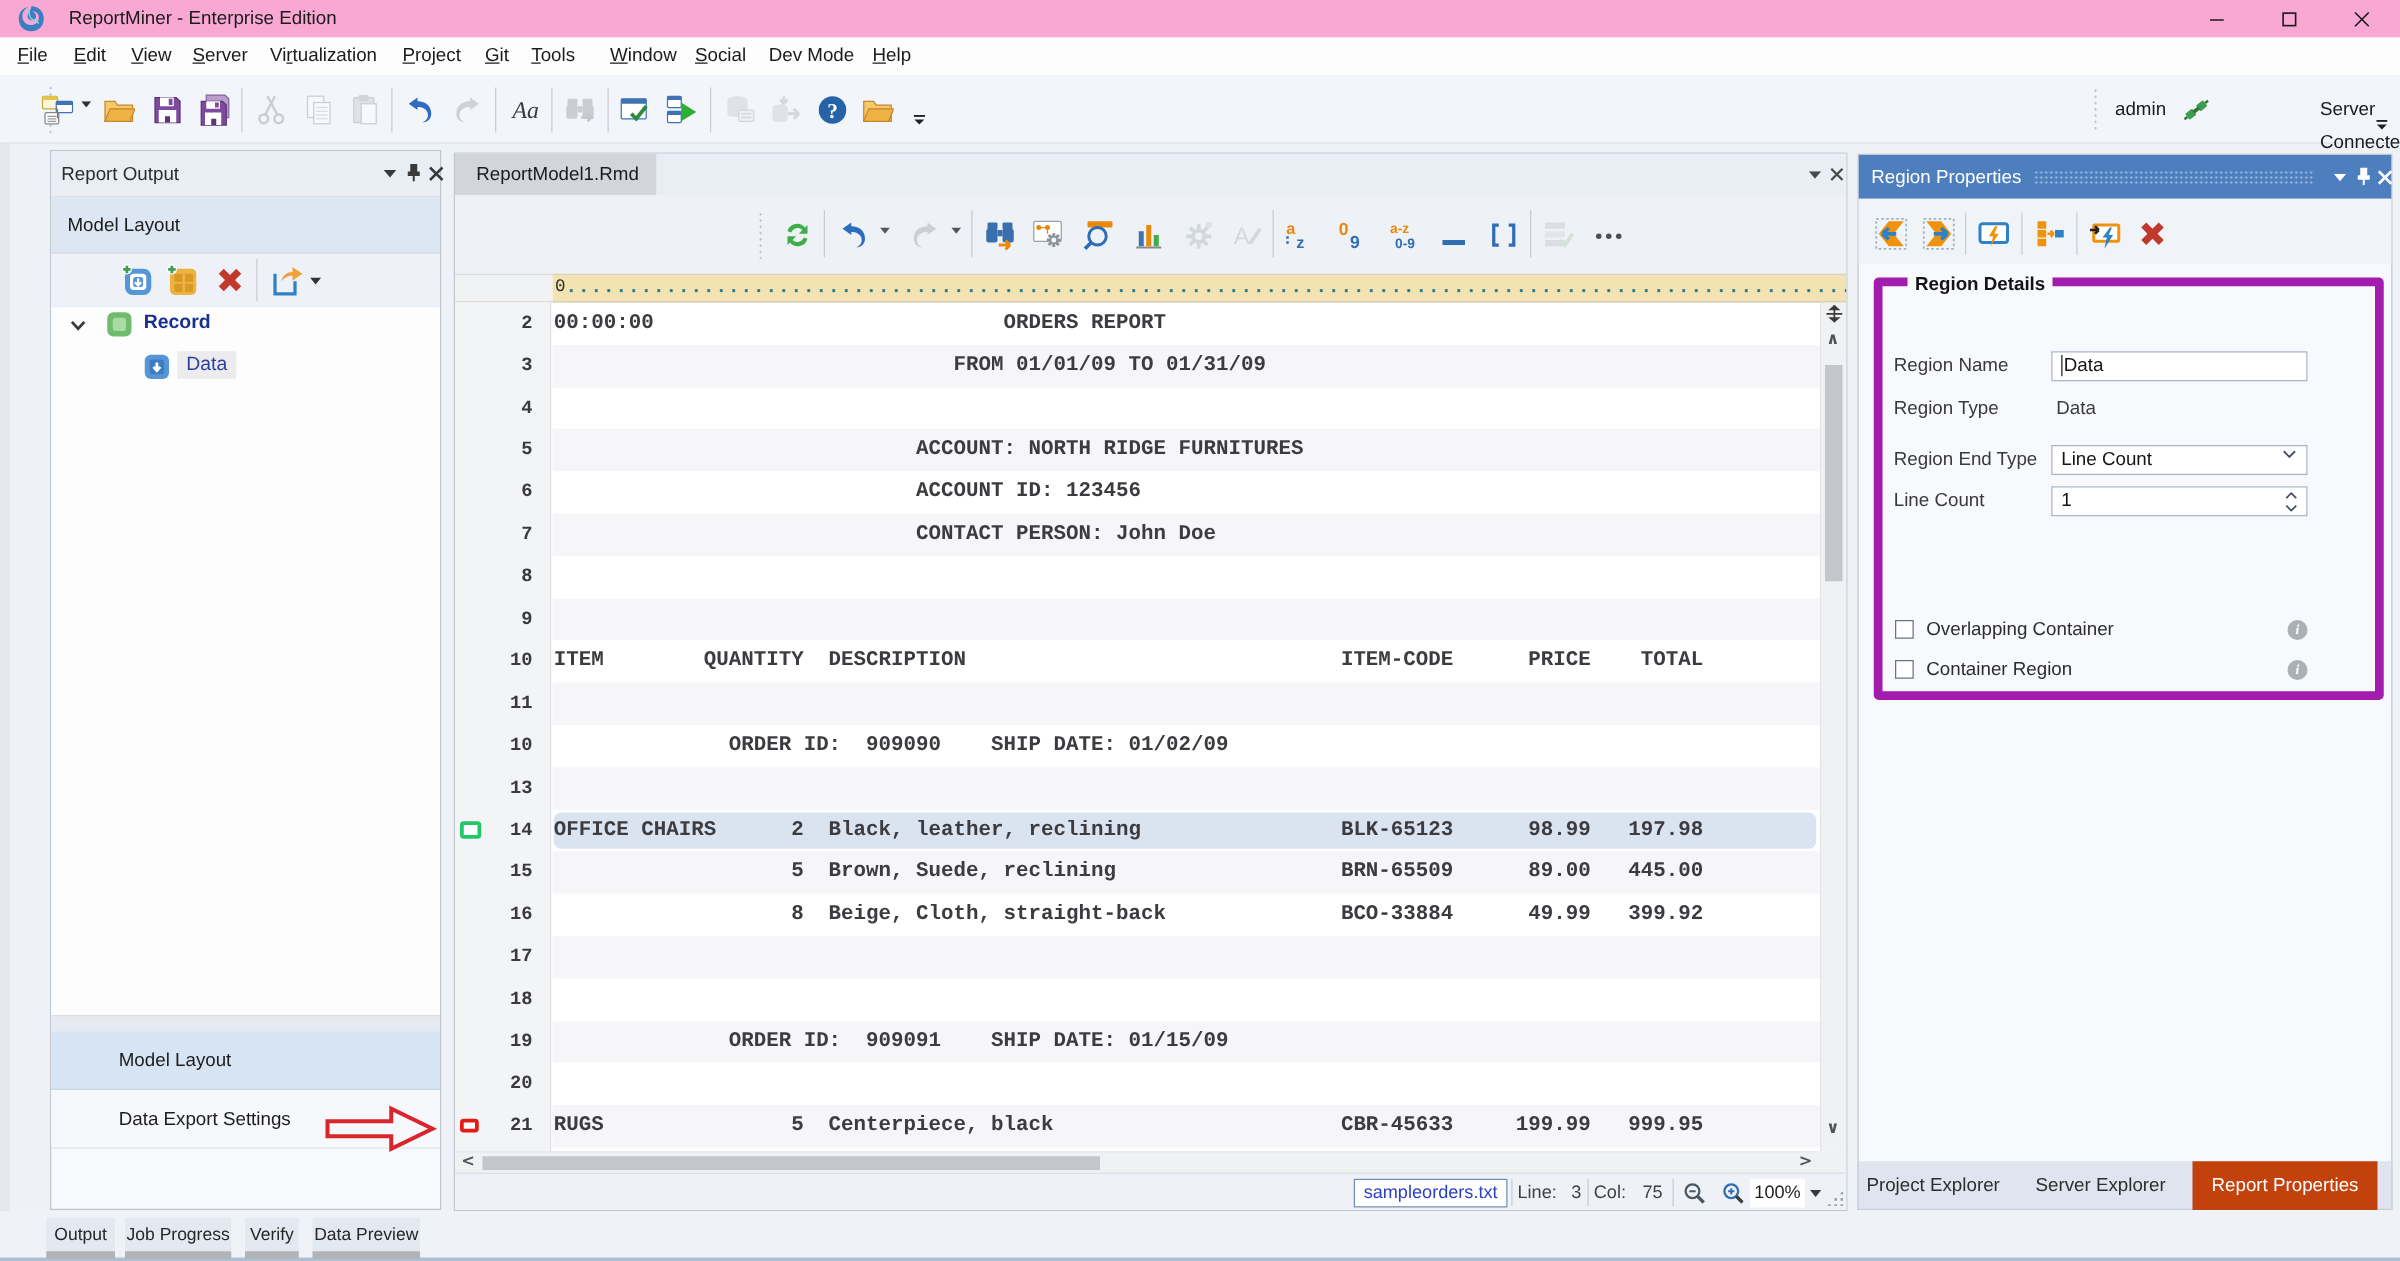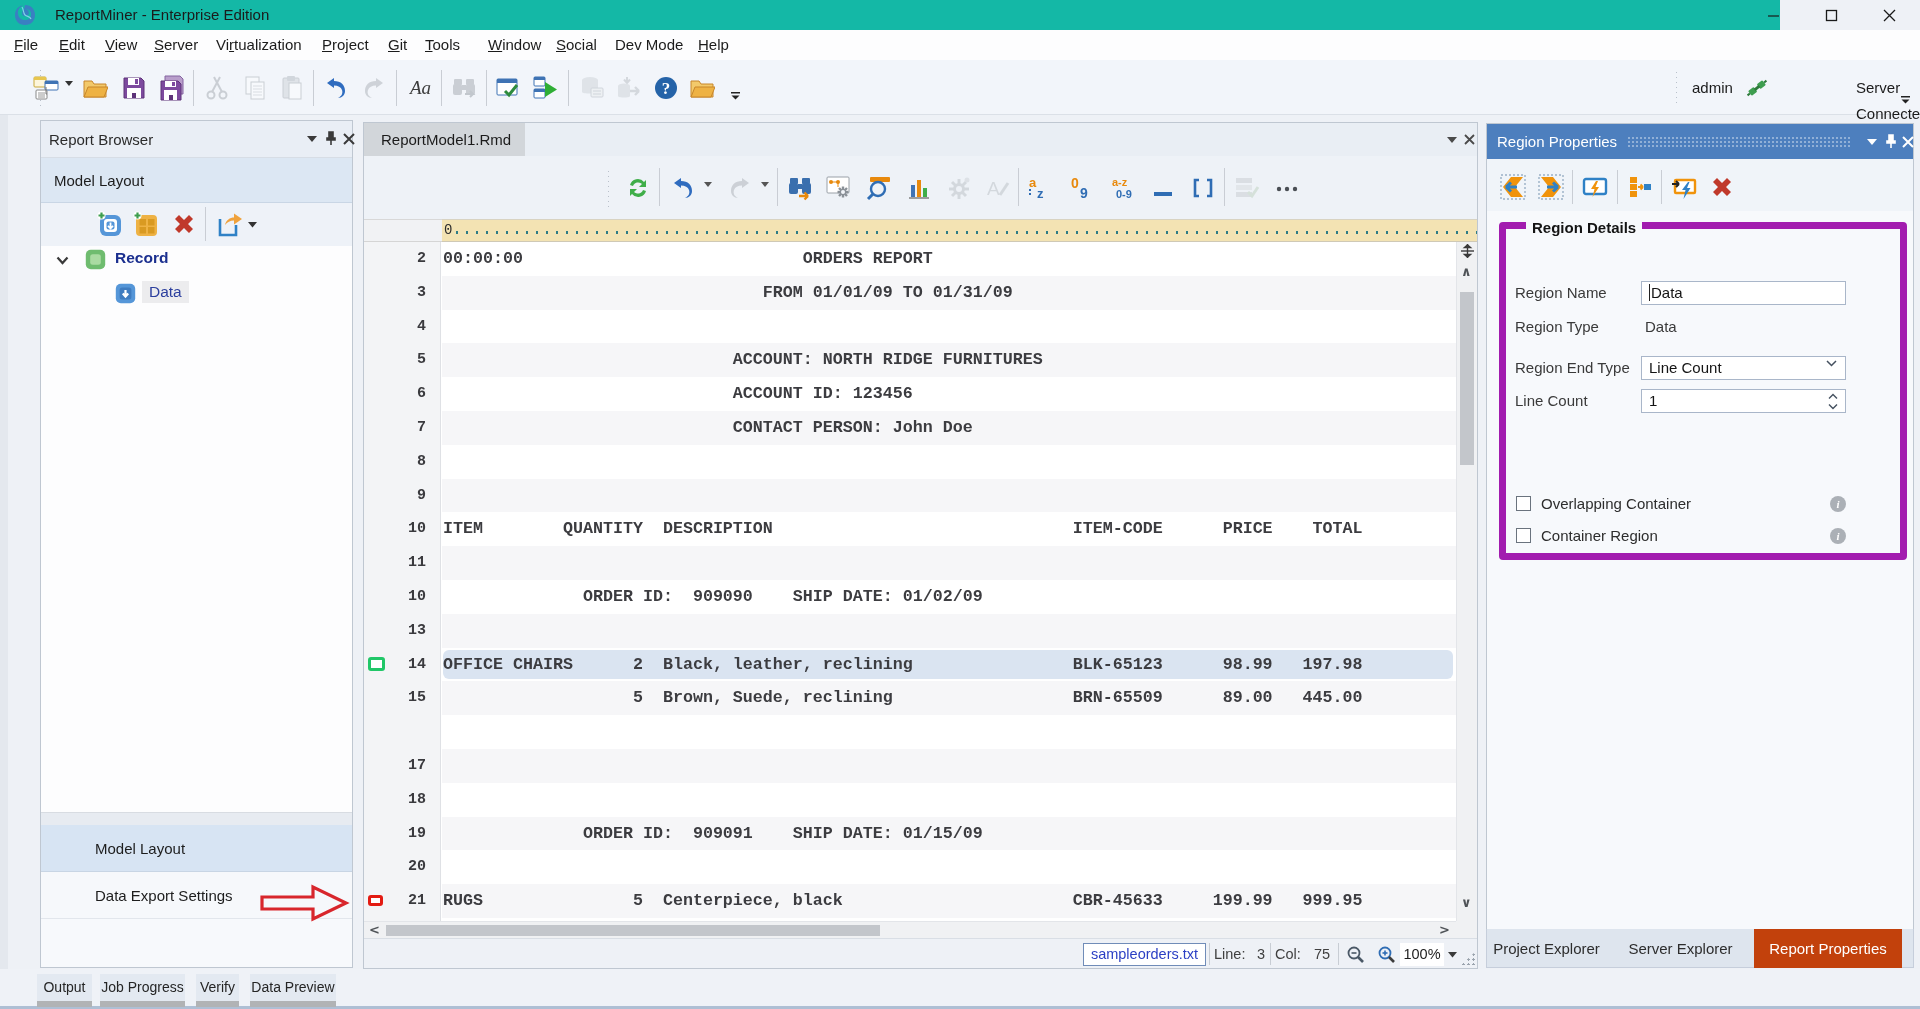--- a/index.html
+++ b/index.html
@@ -1,21 +1,21 @@
 <!DOCTYPE html>
 <html><head>
 <meta charset="utf-8">
 <style>
   * { margin:0; padding:0; box-sizing:border-box; }
   html,body { width:1920px; height:1009px; overflow:hidden; }
   body { font-family:"Liberation Sans", sans-serif; color:#333; background:#eef1f6; position:relative; }
   .abs { position:absolute; }
 
   
-  #titlebar { left:0; top:0; width:1780px; height:30px; background:#14b8a6; }
+  #titlebar { left:0; top:0; width:1920px; height:30px; background:#f9a8d4; }
   #app-title { left:55px; top:0; height:30px; line-height:30px; font-size:15px; color:#1b1b1b; }
   #app-logo { left:14px; top:4px; width:22px; height:22px; }
   .winbtn { top:0; width:58px; height:30px; display:flex; align-items:center; justify-content:center; }
 
   
   #menubar { left:0; top:30px; width:1920px; height:30px; background:#fdfdfe; }
   .menu-item { position:absolute; top:0; height:30px; line-height:30px; font-size:15px; color:#1b1b1b; }
   .menu-item u { text-decoration:underline; }
 
   
@@ -337,21 +337,21 @@
     <span class="tb-icon" style="left: 689px;">
       <svg width="26" height="26" viewBox="0 0 26 26" style="opacity:1">
         <path d="M2 6 L10 6 L12 9 L24 9 L24 22 L2 22 Z" fill="#f3c96a" stroke="#c8862a"></path>
         <path d="M2 22 L6 12 L26 12 L22 22 Z" fill="#eeb244" stroke="#c8862a"></path>
       </svg>
     </span>
   </div>
 
 <div class="panel" id="left-panel">
   <div class="abs" id="lp-header">
-    <span class="abs" id="lp-title">Report Browser</span>
+    <span class="abs" id="lp-title">Report Output</span>
     <span class="abs" style="left:266px; top:15px;">
         <svg width="10" height="7" viewBox="0 0 10 7">
           <path d="M0 0 L10 0 L5 6 Z" fill="#3a3a3a"></path>
         </svg>
       </span>
     <span class="abs" style="left:283px; top:9px;">
         <svg width="14" height="18" viewBox="0 0 14 18">
           <g stroke="#3a3a3a" stroke-width="1.6" fill="none">
             <path d="M5 2 L9 2 L9 8 L11 8 L11 10 L3 10 L3 8 L5 8 Z" fill="#3a3a3a"></path>
             <line x1="7" y1="10" x2="7" y2="15"></line>
@@ -666,20 +666,25 @@
         <div class="ed-hl"></div>
         <div class="ed-marker green"></div>
         <div class="ed-num" style="padding-right: 6px;">14</div>
         <div class="ed-text">OFFICE CHAIRS      2  Black, leather, reclining                BLK-65123      98.99   197.98</div>
       </div>
       <div class="ed-row odd" style="top: 439.4px;">
         <div class="ed-stripe"></div>
         <div class="ed-num" style="padding-right: 6px;">15</div>
         <div class="ed-text">                   5  Brown, Suede, reclining                  BRN-65509      89.00   445.00</div>
       </div>
+      <div class="ed-row" style="top: 473.2px;">
+        <div class="ed-stripe"></div>
+        <div class="ed-num" style="padding-right: 6px;">16</div>
+        <div class="ed-text">                   8  Beige, Cloth, straight-back              BCO-33884      49.99   399.92</div>
+      </div>
       <div class="ed-row odd" style="top: 507px;">
         <div class="ed-stripe"></div>
         <div class="ed-num" style="padding-right: 6px;">17</div>
         <div class="ed-text"></div>
       </div>
       <div class="ed-row" style="top: 540.8px;">
         <div class="ed-stripe"></div>
         <div class="ed-num" style="padding-right: 6px;">18</div>
         <div class="ed-text"></div>
       </div>

